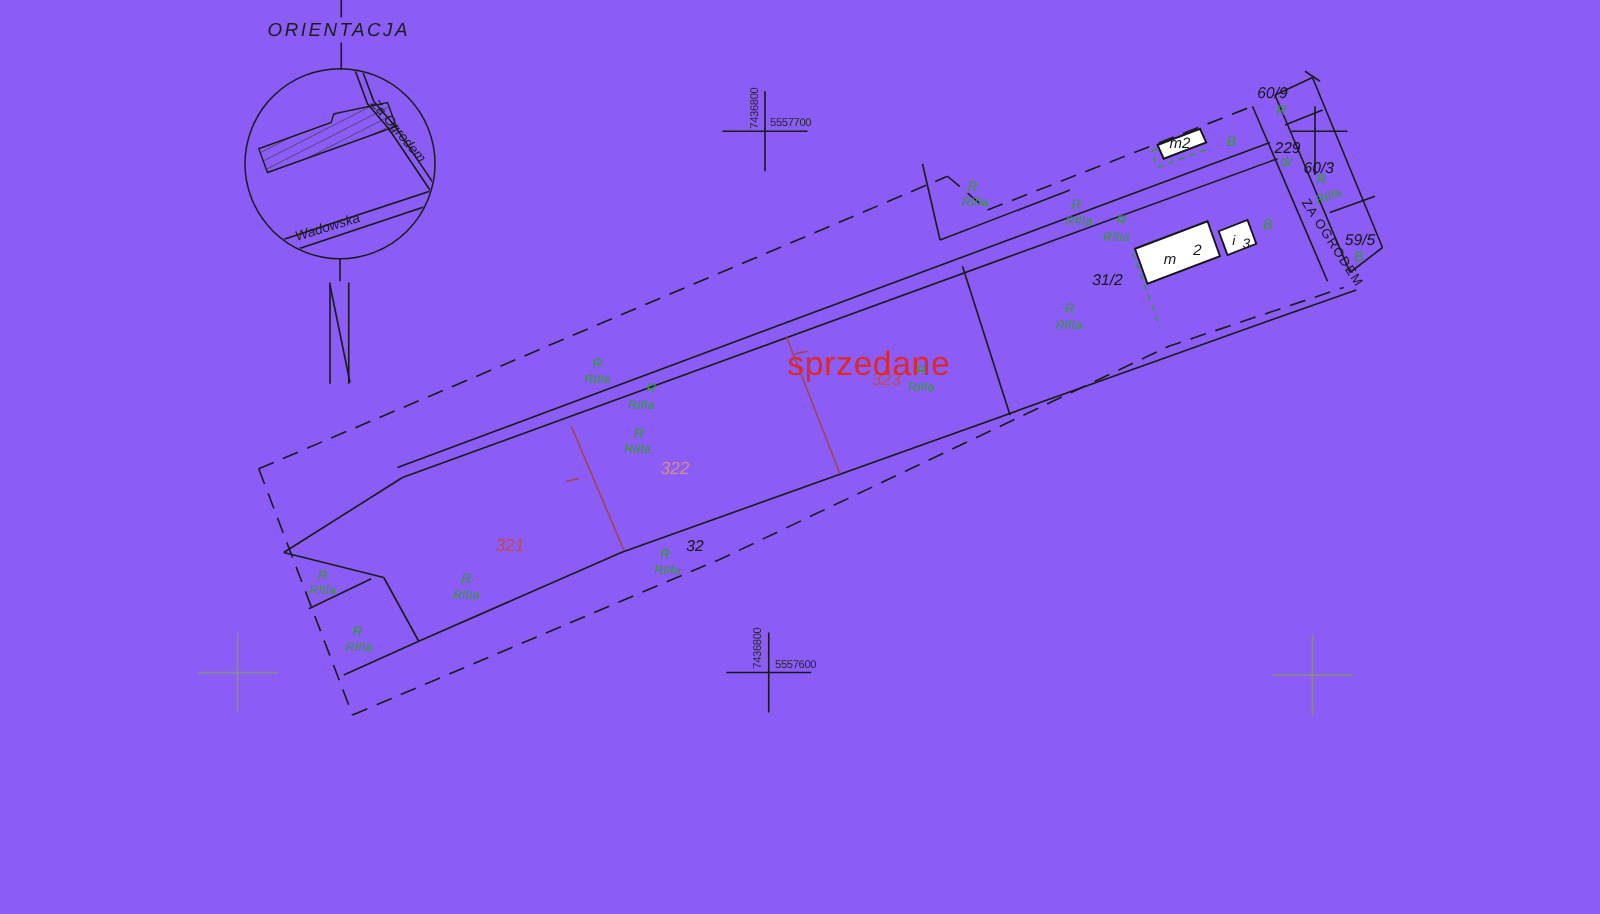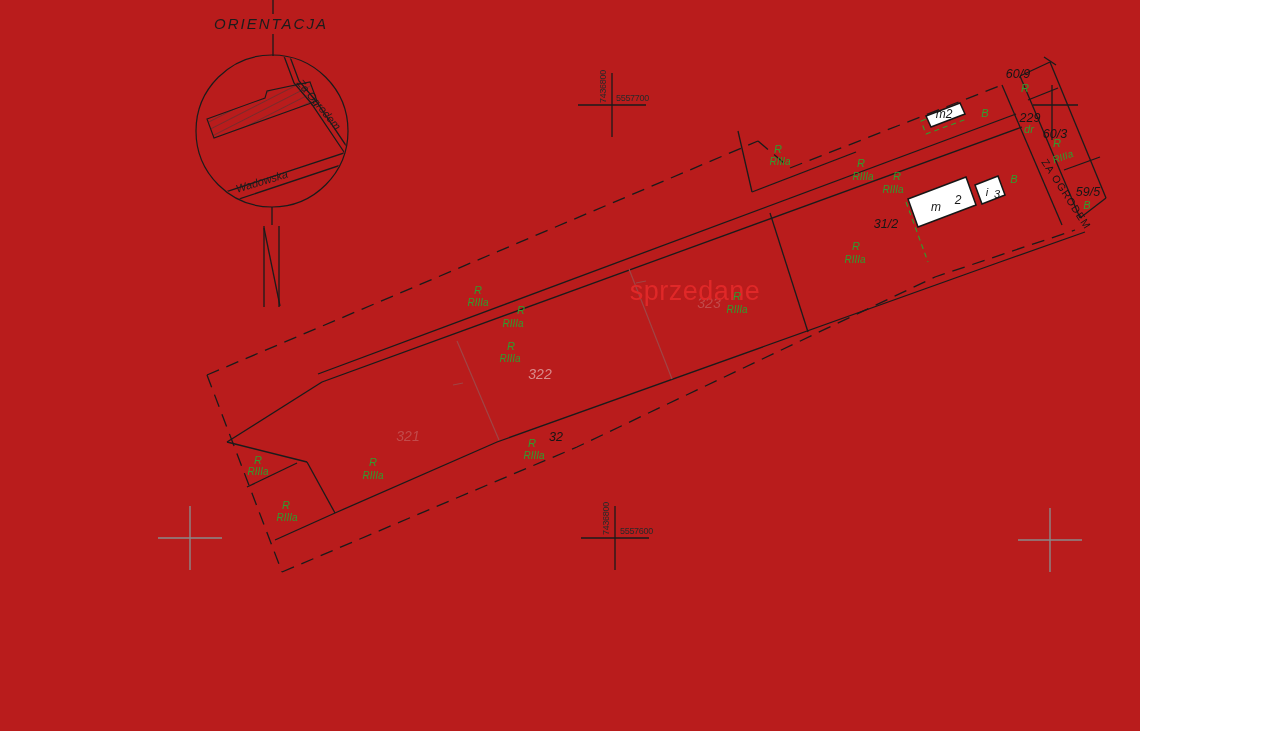--- a/index.html
+++ b/index.html
@@ -1,16 +1,16 @@
 <!DOCTYPE html>
 <html><head>
 <meta charset="utf-8">
 <style>
   html,body{margin:0;padding:0;background:#ffffff;}
-  .stage{position:relative;width:1140px;height:731px;background:#b91c1c;overflow:hidden;
+  .stage{position:relative;width:1280px;height:731px;background:#8b5cf6;overflow:hidden;
          font-family:"Liberation Sans",sans-serif;}
   svg{position:absolute;left:0;top:0;}
   text{font-family:"Liberation Sans",sans-serif;}
   .t-title{font:italic 15px "Liberation Sans",sans-serif;letter-spacing:2px;fill:#1c1c1c;}
   .t-street{font:italic 11px "Liberation Sans",sans-serif;fill:#1c1c1c;}
   .t-black{font:italic 12.5px "Liberation Sans",sans-serif;fill:#161616;}
   .t-black-sm{font:italic 11px "Liberation Sans",sans-serif;fill:#161616;}
   .t-bldg{font:italic 12px "Liberation Sans",sans-serif;fill:#161616;}
   .t-green{font:italic 11px "Liberation Sans",sans-serif;fill:#2f9e2f;}
   .t-green-sm{font:italic 10px "Liberation Sans",sans-serif;fill:#2f9e2f;}

